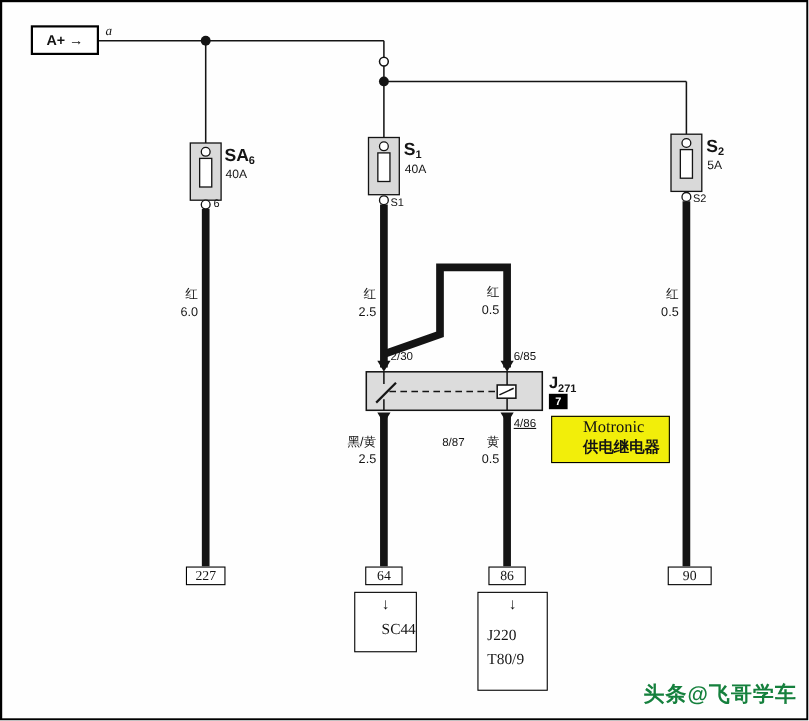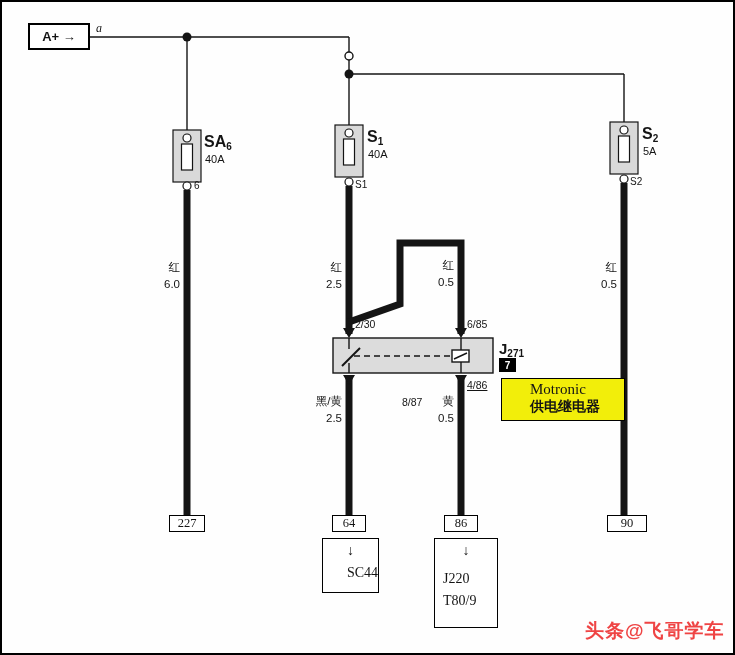--- a/index.html
+++ b/index.html
@@ -17,21 +17,21 @@
   .gbox { border:1px solid #000; display:flex; align-items:center; justify-content:center;
           font-family:"Liberation Serif", serif; font-size:12.5px; background:#fff; }
   .dest-box { border:1px solid #000; background:#fff; font-family:"Liberation Serif", serif; }
   .aplus-box { border:2px solid #000; display:flex; align-items:center; justify-content:center;
                font-size:13px; font-weight:bold; background:#fff; }
   .note-box { border:1px solid #000; background:#f2ee0a; padding:2px 6px 4px 6px; }
   .note-l1 { font-family:"Liberation Serif", serif; font-size:15px; }
   .note-l2 { font-size:14px; font-weight:bold; }
   .relay7 { background:#000; color:#fff; font-size:10px; font-weight:bold;
             display:flex; align-items:center; justify-content:center; }
-  .watermark { font-size:19px; font-weight:bold; color:#ef4444; letter-spacing:1px; }
+  .watermark { font-size:19px; font-weight:bold; color:#15803d; letter-spacing:1px; }
 </style>
 </head>
 <body>
 
 <div class="stage">
 
   <svg class="abs" style="left:0;top:0;" width="735" height="655" viewBox="0 0 735 655">
 
     <g stroke="#141414" stroke-width="1.4" fill="none">
       <line x1="88" y1="35" x2="347" y2="35"></line>
@@ -142,21 +142,21 @@
   <span class="abs term-lbl" style="left:353px;top:394px;padding-left:47px;">8/87</span>
   <span class="abs term-lbl" style="left:465px;top:377px;text-decoration:underline;">4/86</span>
 
   <div class="abs" style="left:497px;top:338px;">
     <span class="serifb" style="font-size:15px;">J</span><span class="serifb sub">271</span>
   </div>
   <div class="abs relay7" style="left:497px;top:356px;width:17px;height:14px;">
     <span>7</span>
   </div>
 
-  <div class="abs note-box" style="left:499px;top:376px;width:124px;padding-left:28px;">
+  <div class="abs note-box" style="left:499px;top:376px;width:108px;padding-left:28px;">
     <div class="note-l1">Motronic</div>
     <div class="note-l2">供电继电器</div>
   </div>
 
   <div class="abs gbox" style="left:167px;top:513px;width:36px;height:17px;">
     <span>227</span>
   </div>
   <div class="abs gbox" style="left:330px;top:513px;width:34px;height:17px;">
     <span>64</span>
   </div>

